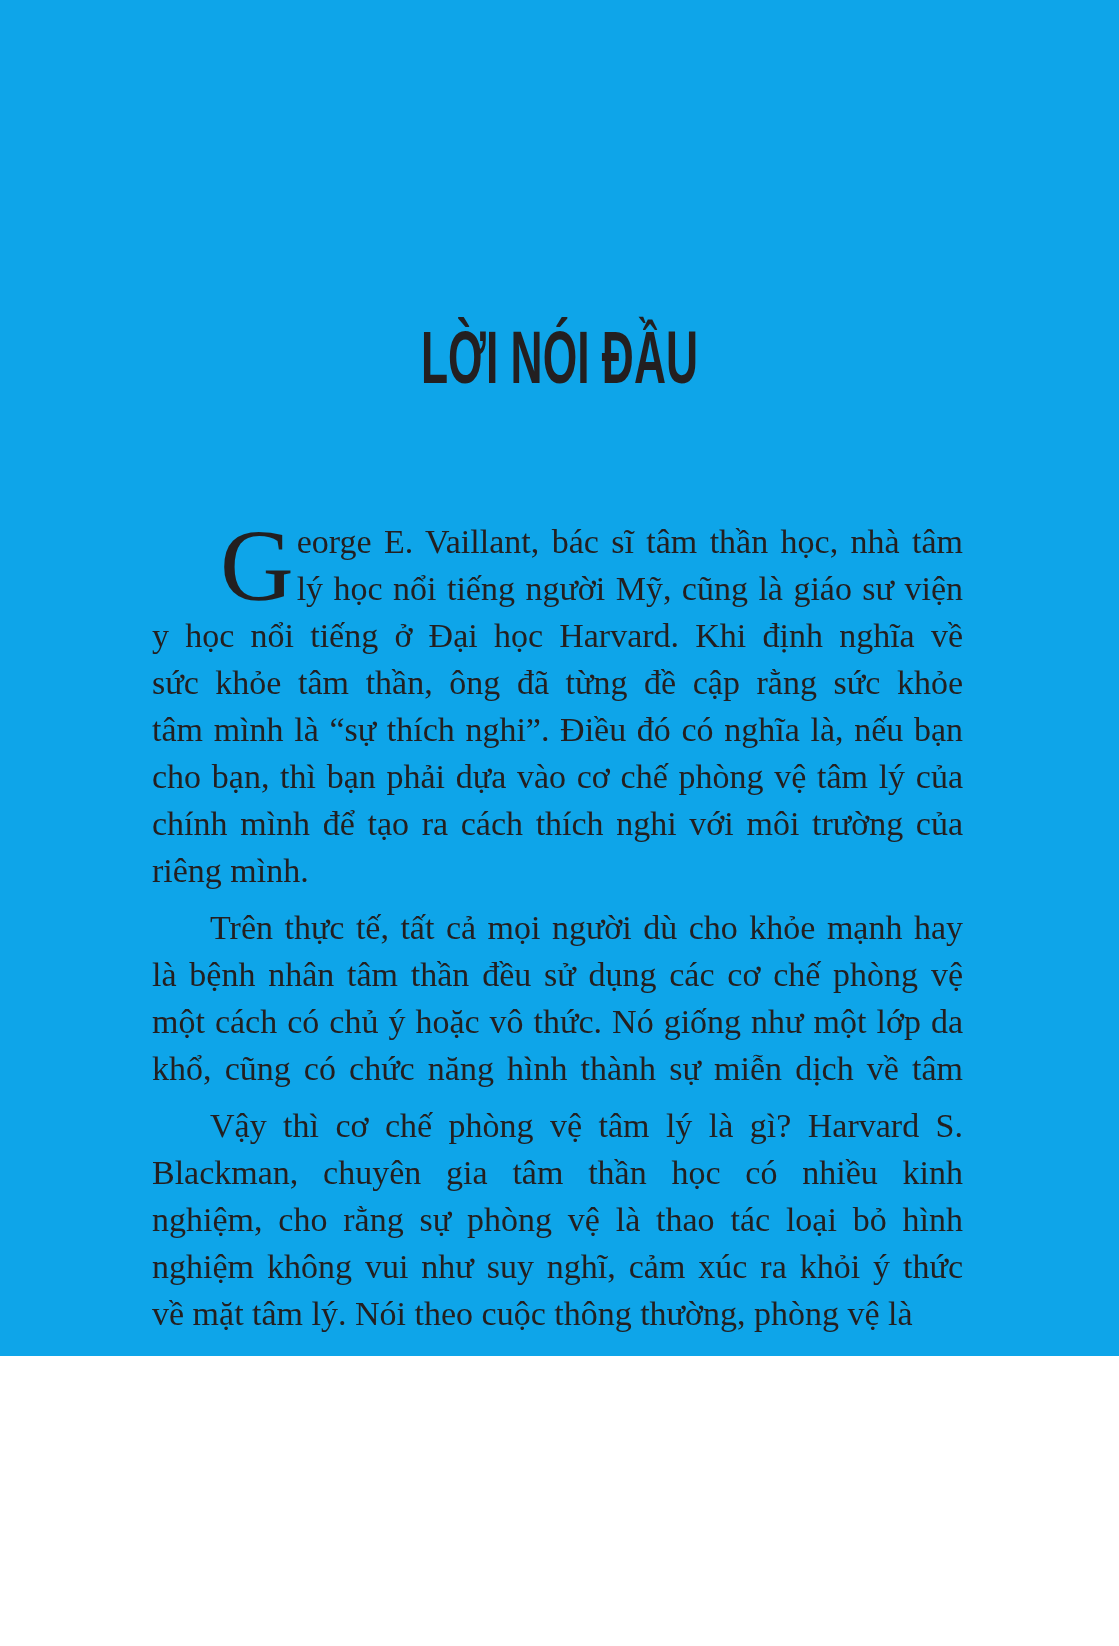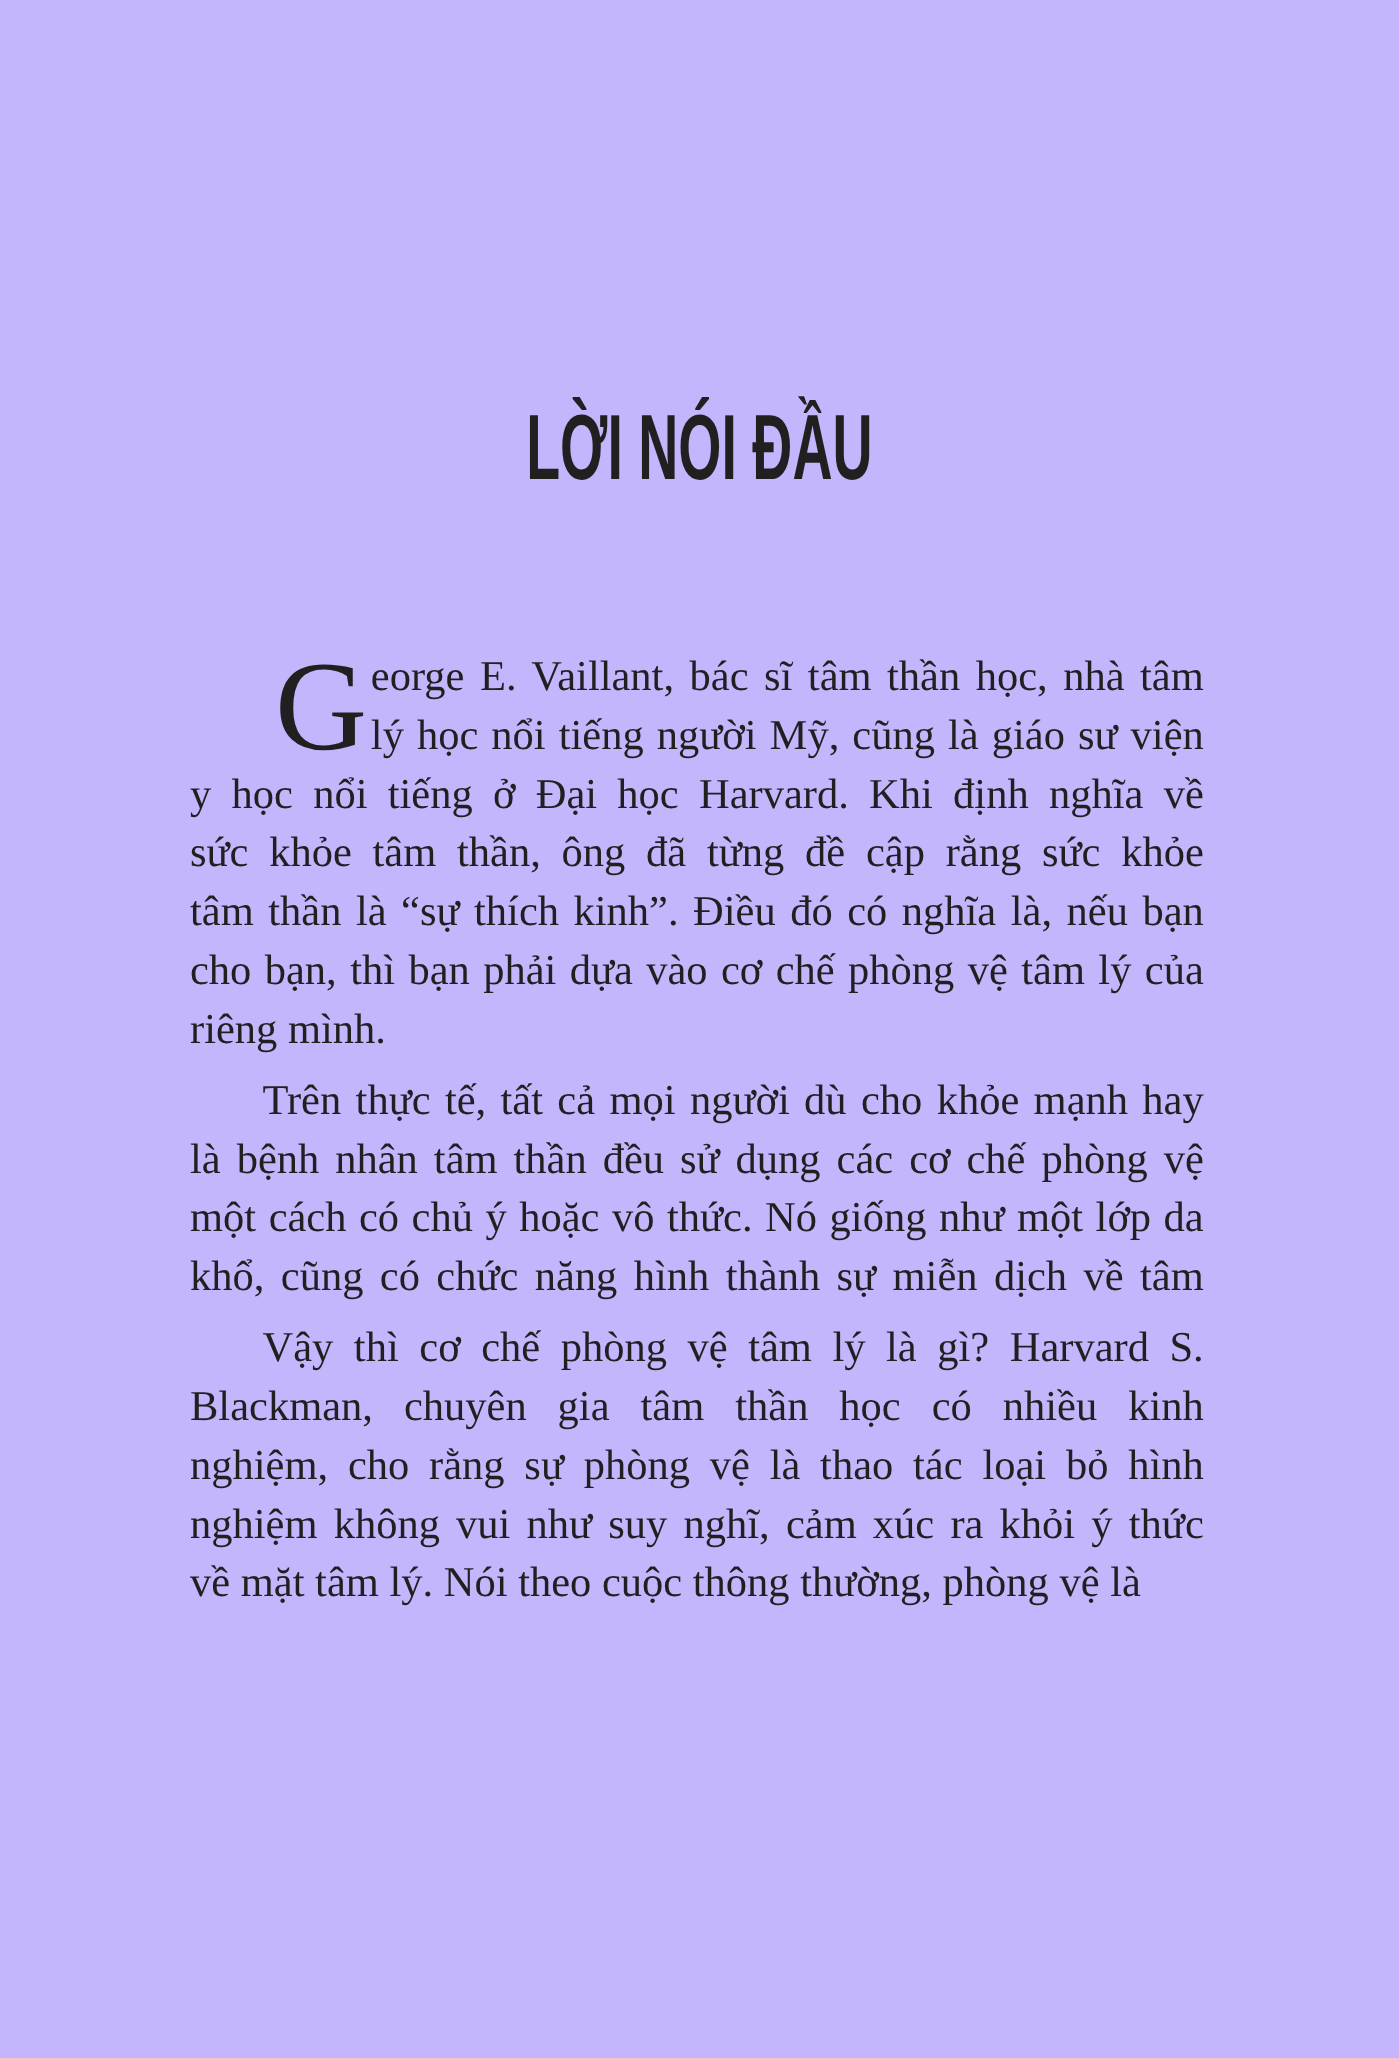--- a/index.html
+++ b/index.html
@@ -3,22 +3,22 @@
 <meta charset="utf-8">
 <style>
   html, body {
     margin: 0;
     padding: 0;
     background: #ffffff;
   }
   .page {
     position: relative;
     width: 1119px;
-    height: 1646px;
-    background: #c4b5fd;
+    height: 1356px;
+    background: #0ea5e9;
     overflow: hidden;
     font-family: "Liberation Serif", "DejaVu Serif", serif;
     color: #231f20;
   }
   .chapter-title {
     position: absolute;
     top: 316px;
     left: 0;
     width: 100%;
     text-align: center;
@@ -71,22 +71,23 @@
 <body>
 
 <div class="page">
   <div class="chapter-title">LỜI NÓI ĐẦU</div>
   <div class="body-text">
       <div class="para">
         <div class="line"><span class="dropcap">G</span>eorge E. Vaillant, bác sĩ tâm thần học, nhà tâm</div>
         <div class="line">lý học nổi tiếng người Mỹ, cũng là giáo sư viện</div>
         <div class="line">y học nổi tiếng ở Đại học Harvard. Khi định nghĩa về</div>
         <div class="line">sức khỏe tâm thần, ông đã từng đề cập rằng sức khỏe</div>
-        <div class="line">tâm thần là “sự thích kinh”. Điều đó có nghĩa là, nếu bạn</div>
+        <div class="line">tâm mình là “sự thích nghi”. Điều đó có nghĩa là, nếu bạn</div>
         <div class="line">cho bạn, thì bạn phải dựa vào cơ chế phòng vệ tâm lý của</div>
+        <div class="line">chính mình để tạo ra cách thích nghi với môi trường của</div>
         <div class="line last">riêng mình.</div>
       </div>
       <div class="para">
         <div class="line indent">Trên thực tế, tất cả mọi người dù cho khỏe mạnh hay</div>
         <div class="line">là bệnh nhân tâm thần đều sử dụng các cơ chế phòng vệ</div>
         <div class="line">một cách có chủ ý hoặc vô thức. Nó giống như một lớp da</div>
         <div class="line">khổ, cũng có chức năng hình thành sự miễn dịch về tâm</div>
       </div>
       <div class="para">
         <div class="line indent">Vậy thì cơ chế phòng vệ tâm lý là gì? Harvard S.</div>

